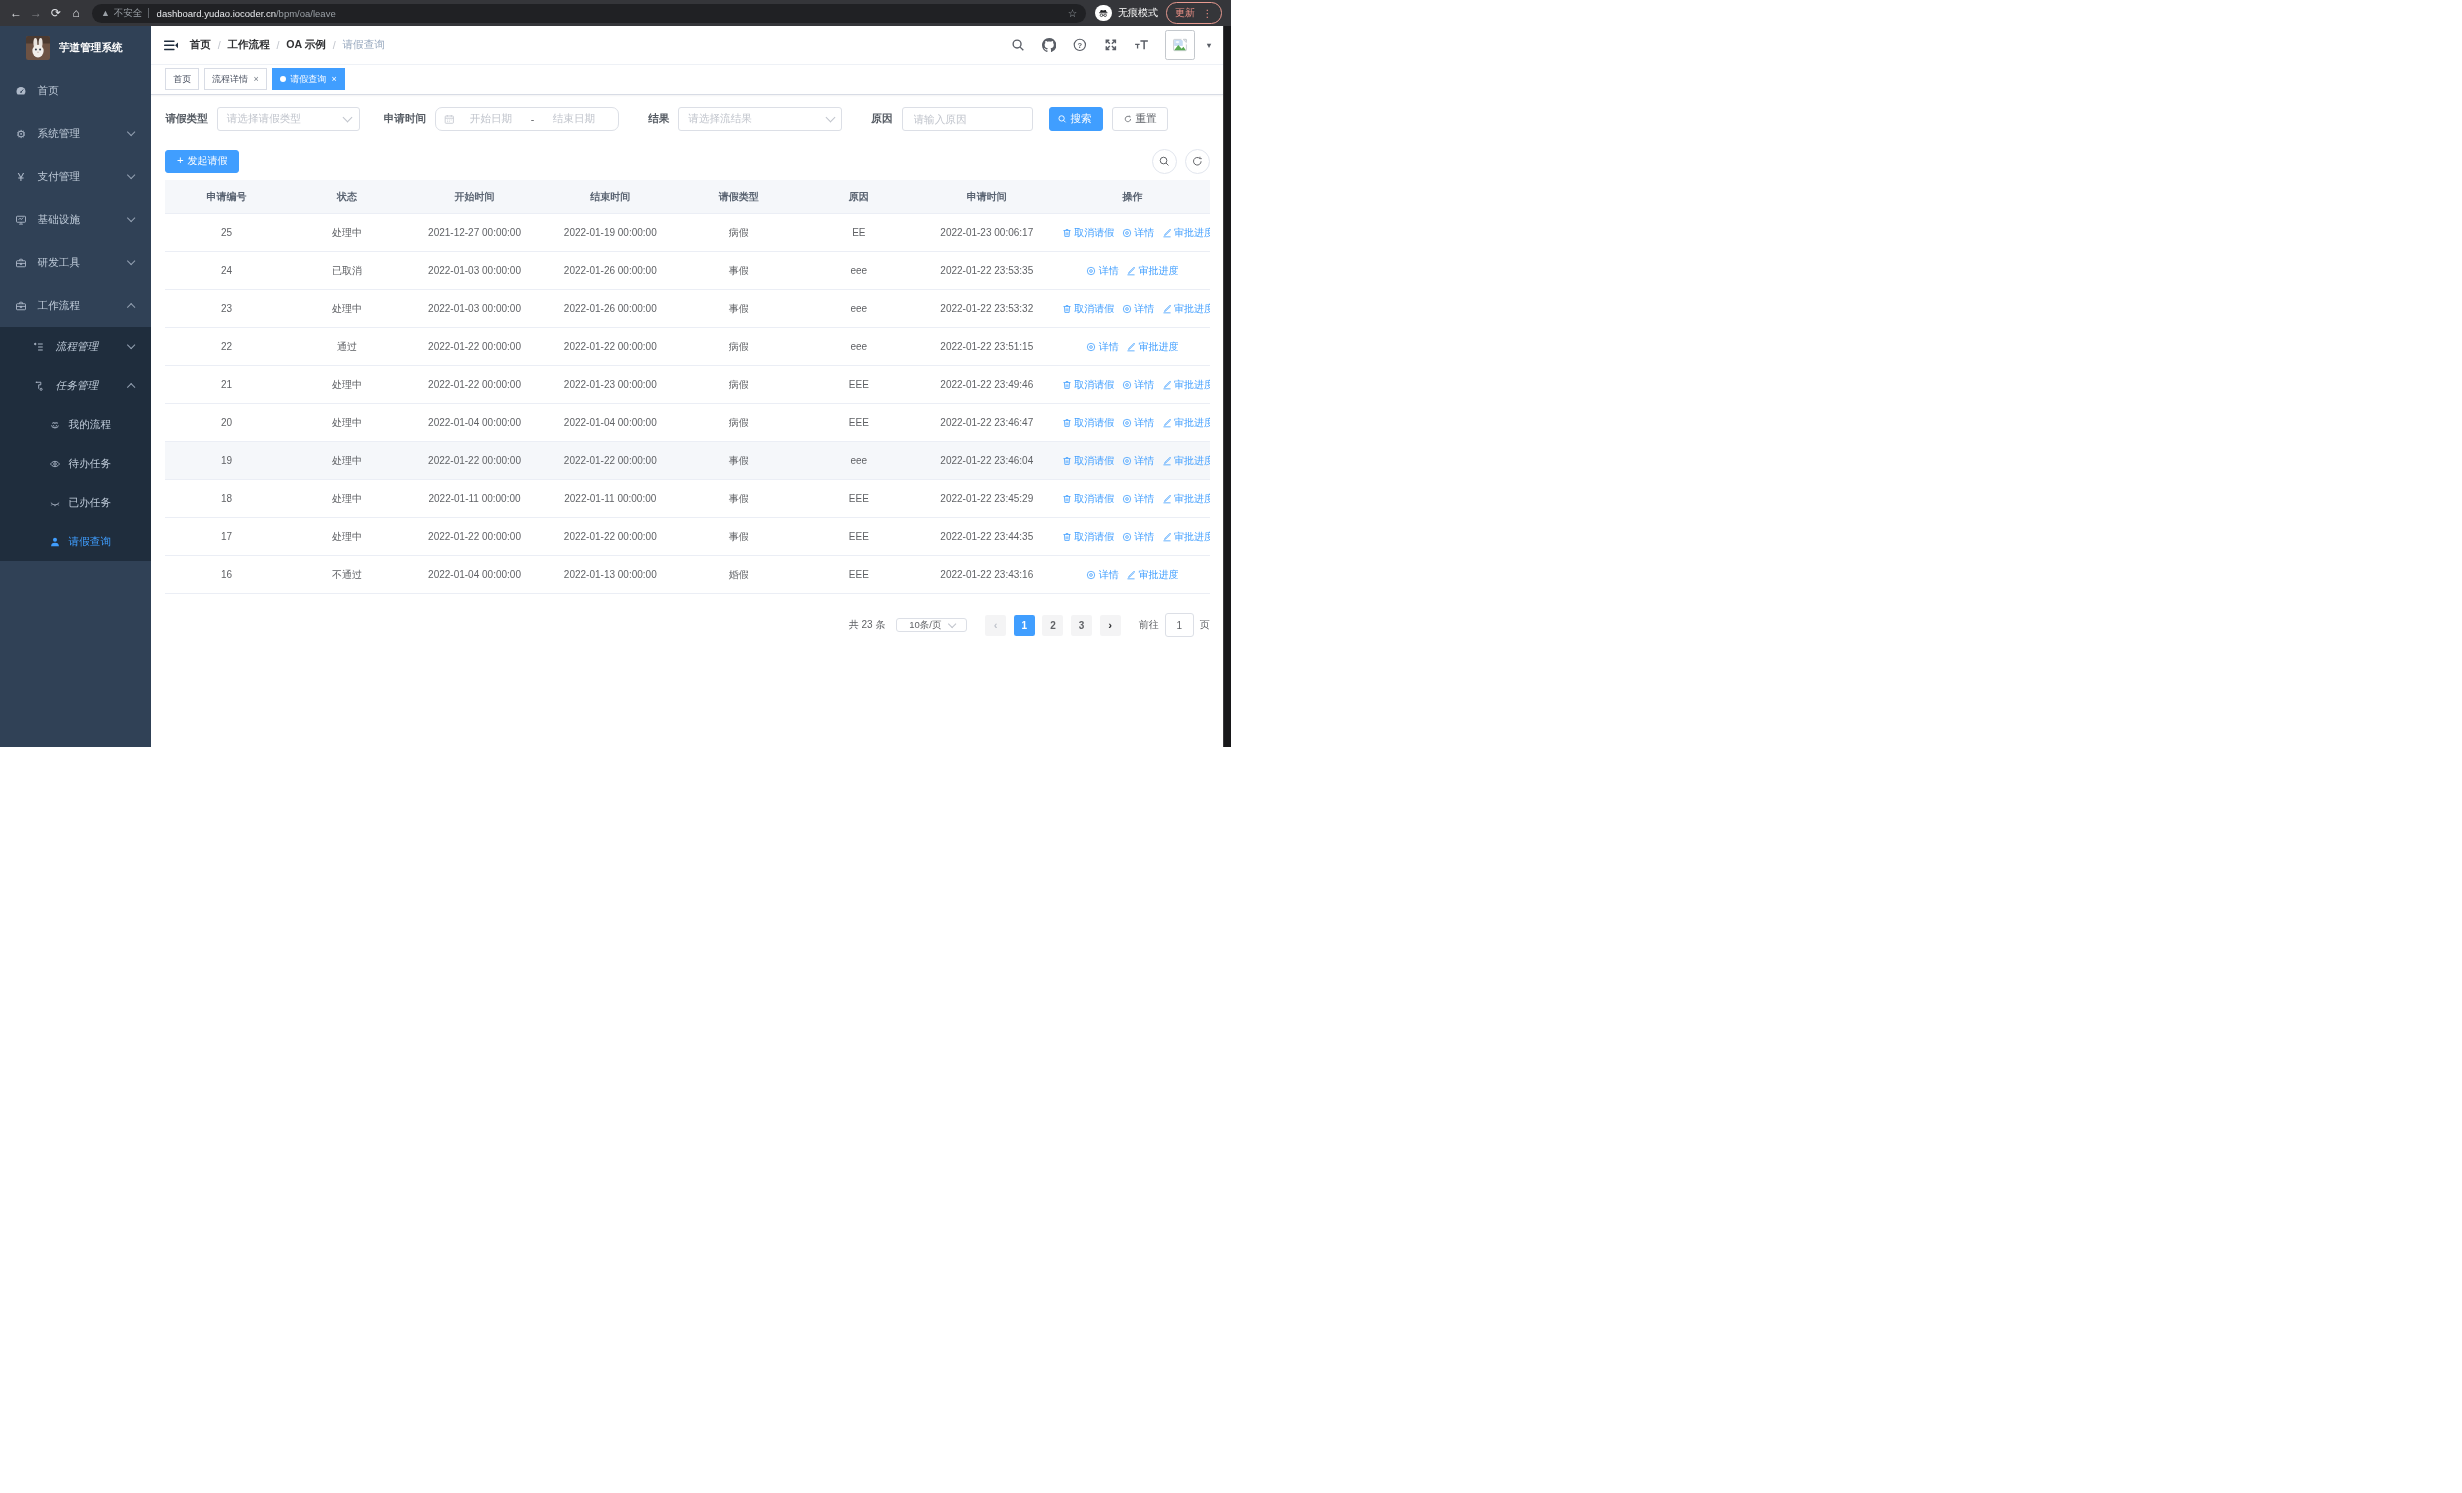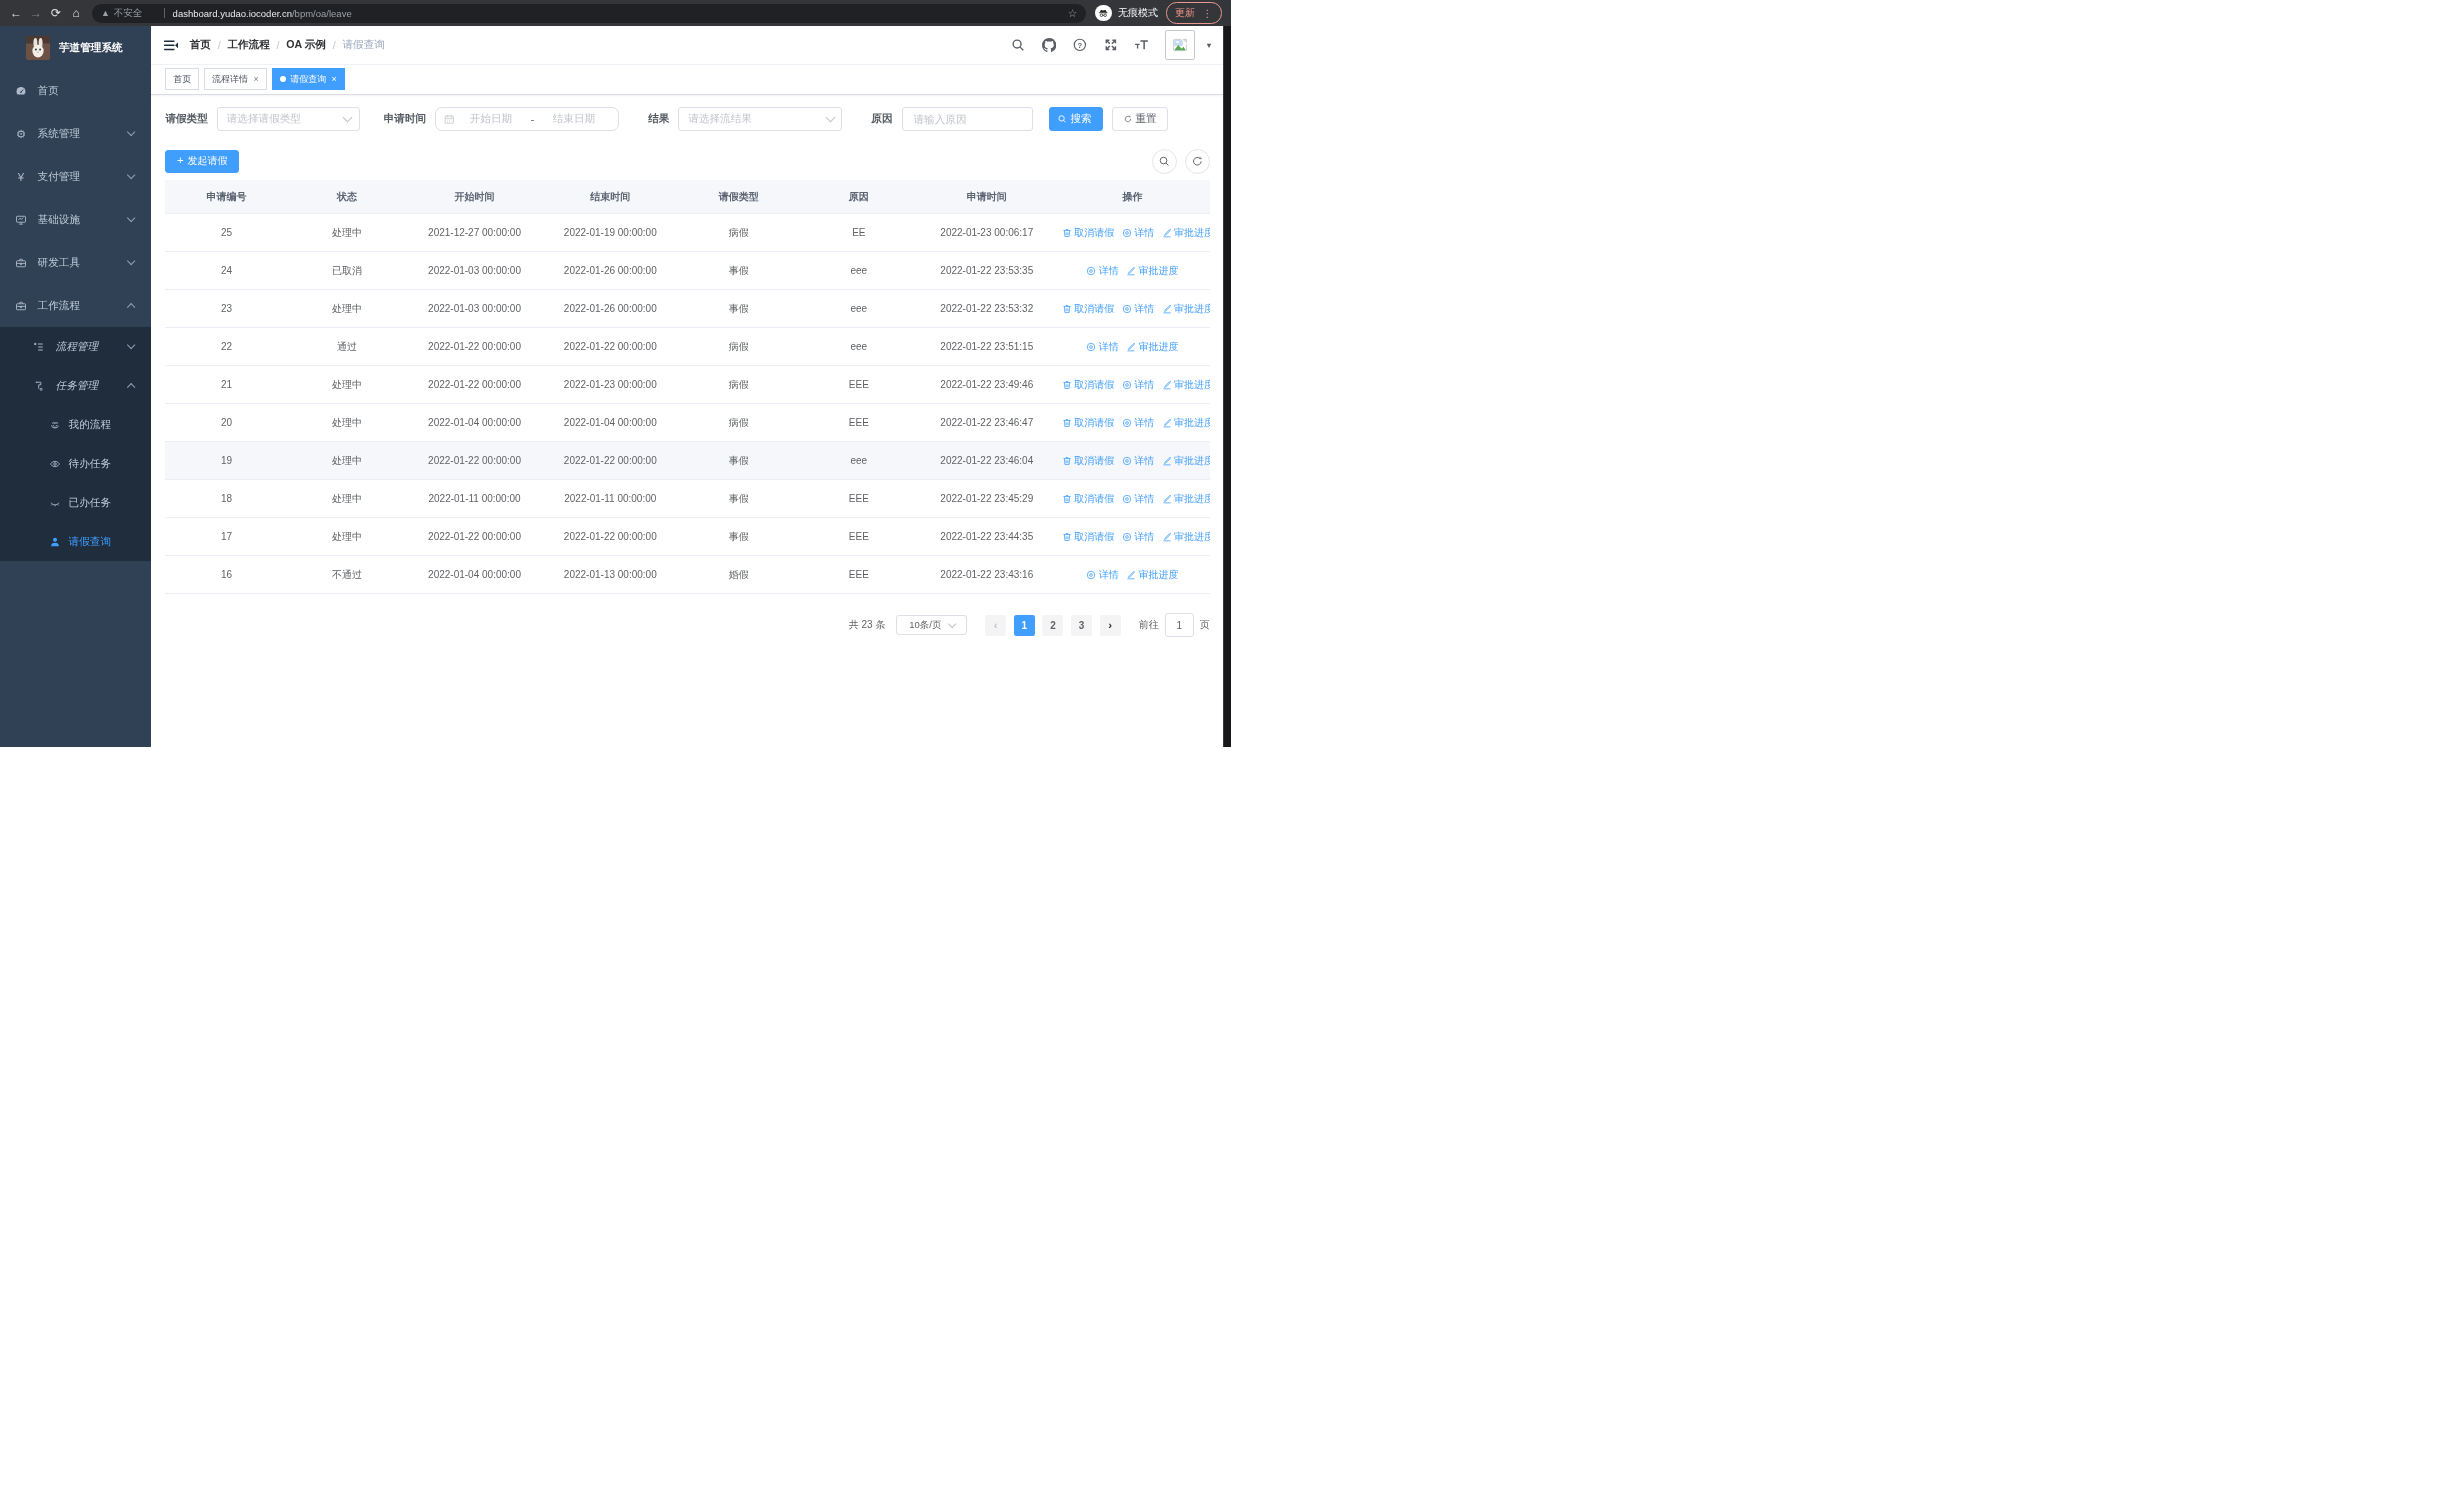--- a/index.html
+++ b/index.html
@@ -6,21 +6,21 @@
   body{width:1231px;height:747px;position:relative;overflow:hidden;background:#fff;
        font-family:"Liberation Sans","DejaVu Sans",sans-serif;-webkit-font-smoothing:antialiased;}
   svg{display:block}
 
   
   .chrome{position:absolute;left:0;top:0;right:0;height:26px;background:#35363a;display:flex;align-items:center;padding:0 6px;z-index:30;}
   .nav-ic{width:20px;height:20px;display:flex;align-items:center;justify-content:center;color:#dfe1e5;font-size:12px;cursor:pointer;flex:0 0 auto;}
   .nav-ic.dim{color:#86888b;}
   .omnibox{flex:1;height:19px;margin:0 6px;background:#202124;border-radius:10px;display:flex;align-items:center;padding:0 9px;font-size:9.5px;color:#9aa0a6;min-width:0;}
   .omnibox .warn{font-size:9px;margin-right:3.8px;color:#9aa0a6;}
-  .omnibox .sec{margin-right:22px;}
+  .omnibox .sec{margin-right:6px;}
   .omnibox .odiv{width:0.8px;height:10.6px;background:#5f6368;margin-right:7.6px;}
   .omnibox .host{color:#e8eaed;white-space:nowrap;}
   .omnibox .path{color:#9aa0a6;white-space:nowrap;}
   .omnibox .star{margin-left:auto;color:#9aa0a6;font-size:10.6px;cursor:pointer;}
   .incog{display:flex;align-items:center;gap:6px;color:#fff;font-size:10px;margin:0 7.6px 0 3px;white-space:nowrap;}
   .incog .cir{width:16.7px;height:16.7px;border-radius:50%;background:#fff;display:flex;align-items:center;justify-content:center;}
   .update-pill{display:flex;align-items:center;gap:7.6px;height:20px;padding:0 8.4px;border:0.8px solid #e89a90;border-radius:10.6px;color:#ef9287;font-size:10px;cursor:pointer;margin-right:3px;white-space:nowrap;}
   .update-pill .dots{font-size:10px;letter-spacing:0;}
 
   
@@ -86,21 +86,21 @@
 
   table.grid{width:100%;border-collapse:collapse;table-layout:fixed;margin-top:6.8px;font-size:10px;color:#606266;}
   .grid thead th{height:33px;background:#f5f7fa;font-weight:700;color:#5a6472;text-align:center;border-bottom:0.8px solid #ebeef5;padding:0;font-size:10px;font-family:Liberation Mono, monospace;}
   .grid tbody td{height:37px;border-bottom:0.8px solid #ebeef5;text-align:center;padding:0 3px;white-space:nowrap;overflow:hidden;}
   .grid tbody tr.hl{background:#f5f7fa;}
   .op{color:#409eff;display:inline-flex;align-items:center;gap:2.3px;margin:0 3.8px;cursor:pointer;white-space:nowrap;}
   .ai{width:10px;height:10px;}
 
   .pagination{display:flex;align-items:center;justify-content:flex-end;margin-top:19px;font-size:10px;color:#606266;}
   .pg-total{margin-right:10.6px;}
-  .pg-size{width:71px;height:20px;font-size:9.5px;color:#606266;position:relative;justify-content:center;gap:7.6px;cursor:pointer;}
+  .pg-size{width:71px;height:14px;font-size:9.5px;color:#606266;position:relative;justify-content:center;gap:7.6px;cursor:pointer;}
   .pg-size .sv{width:5.3px;height:5.3px;border-right:0.9px solid #c0c4cc;border-bottom:0.9px solid #c0c4cc;transform:rotate(45deg);margin-top:-2.3px;}
   .pager{display:flex;align-items:center;margin-left:14.4px;}
   .pbtn{min-width:21px;height:21px;margin:0 3.8px;border-radius:2.3px;background:#f4f4f5;color:#606266;font-weight:700;font-size:10px;display:flex;align-items:center;justify-content:center;cursor:pointer;}
   .pbtn.on{background:#409eff;color:#fff;}
   .pbtn.prev{color:#c0c4cc;font-size:11.4px;}
   .pbtn.next{color:#303133;font-size:11.4px;}
   .goto{display:flex;align-items:center;gap:6px;margin-left:14.4px;}
   .goto input{width:23px;height:20px;border:0.8px solid #dcdfe6;border-radius:3px;text-align:center;font-size:10px;color:#606266;outline:none;font-family:inherit;}
 </style>
 </head>

